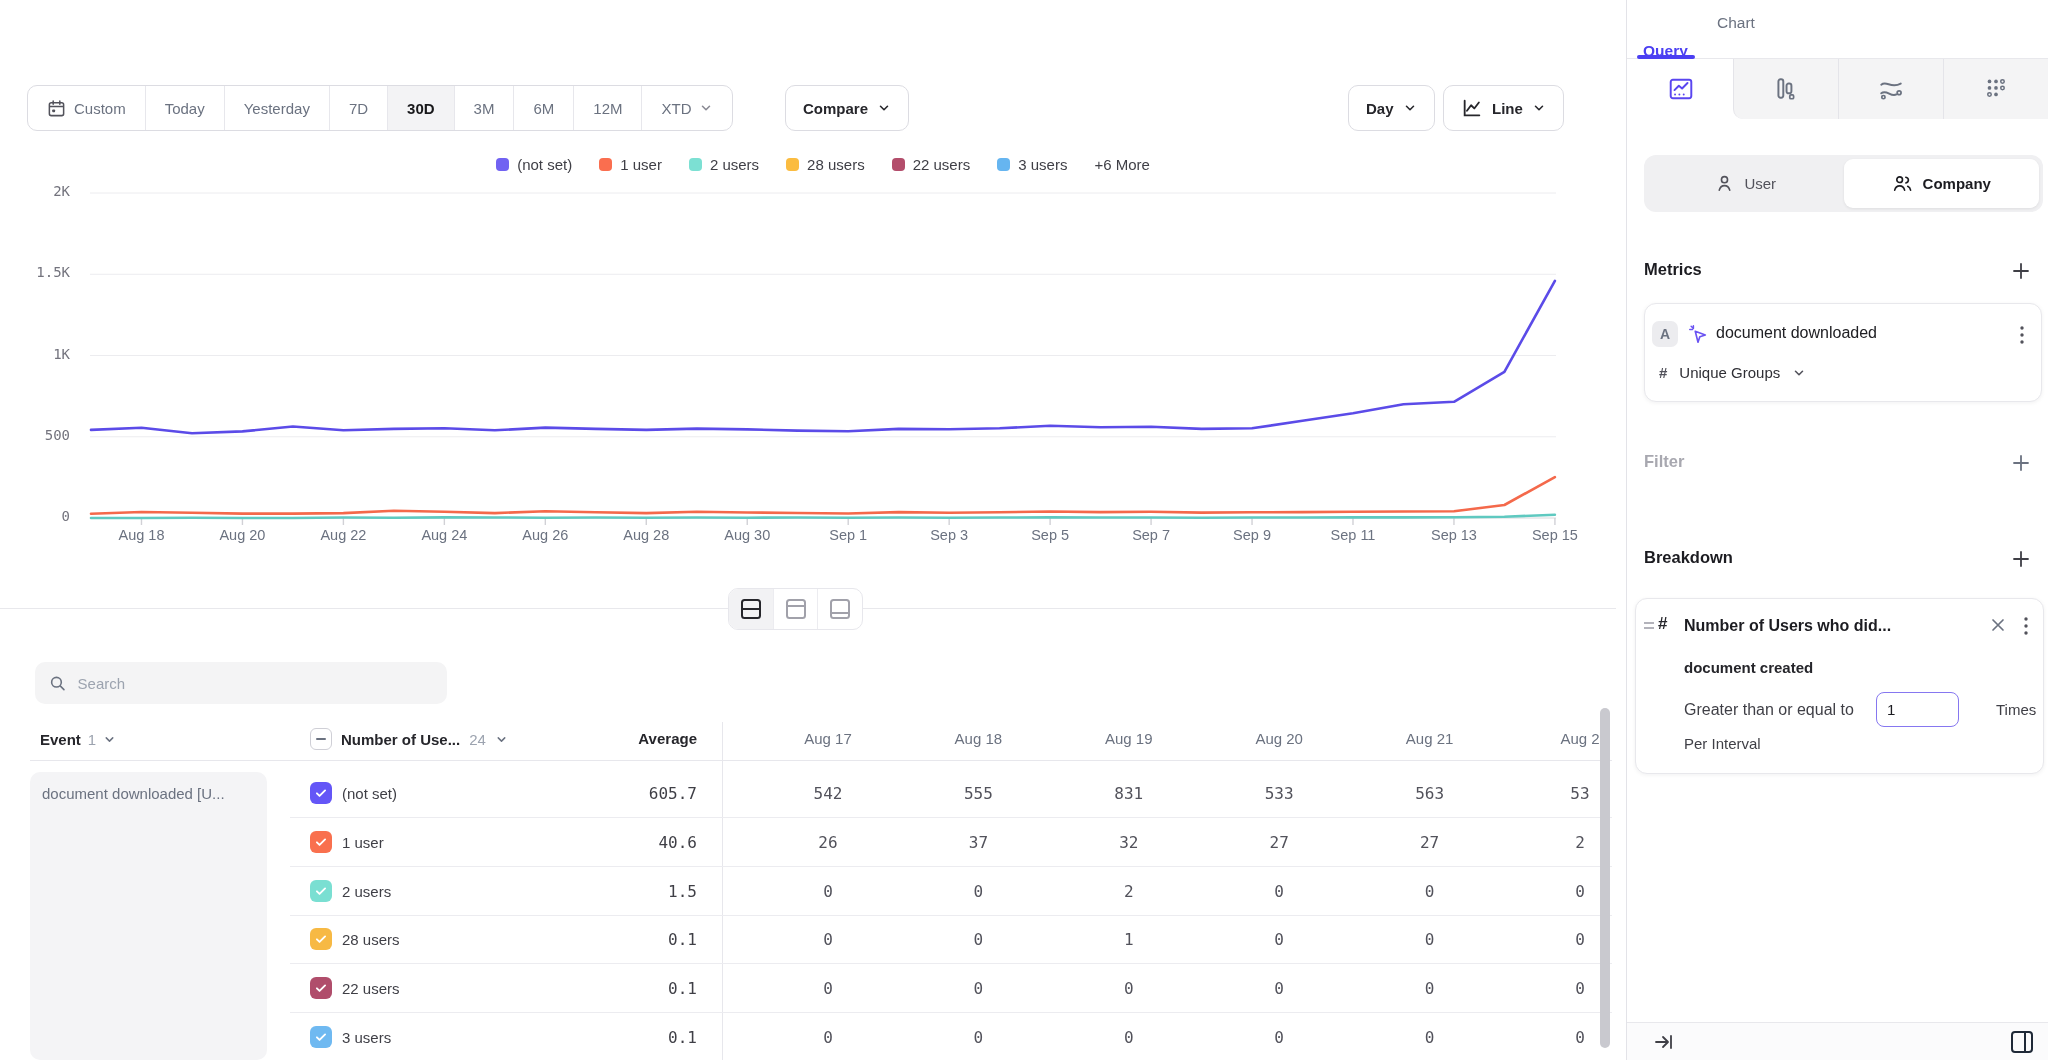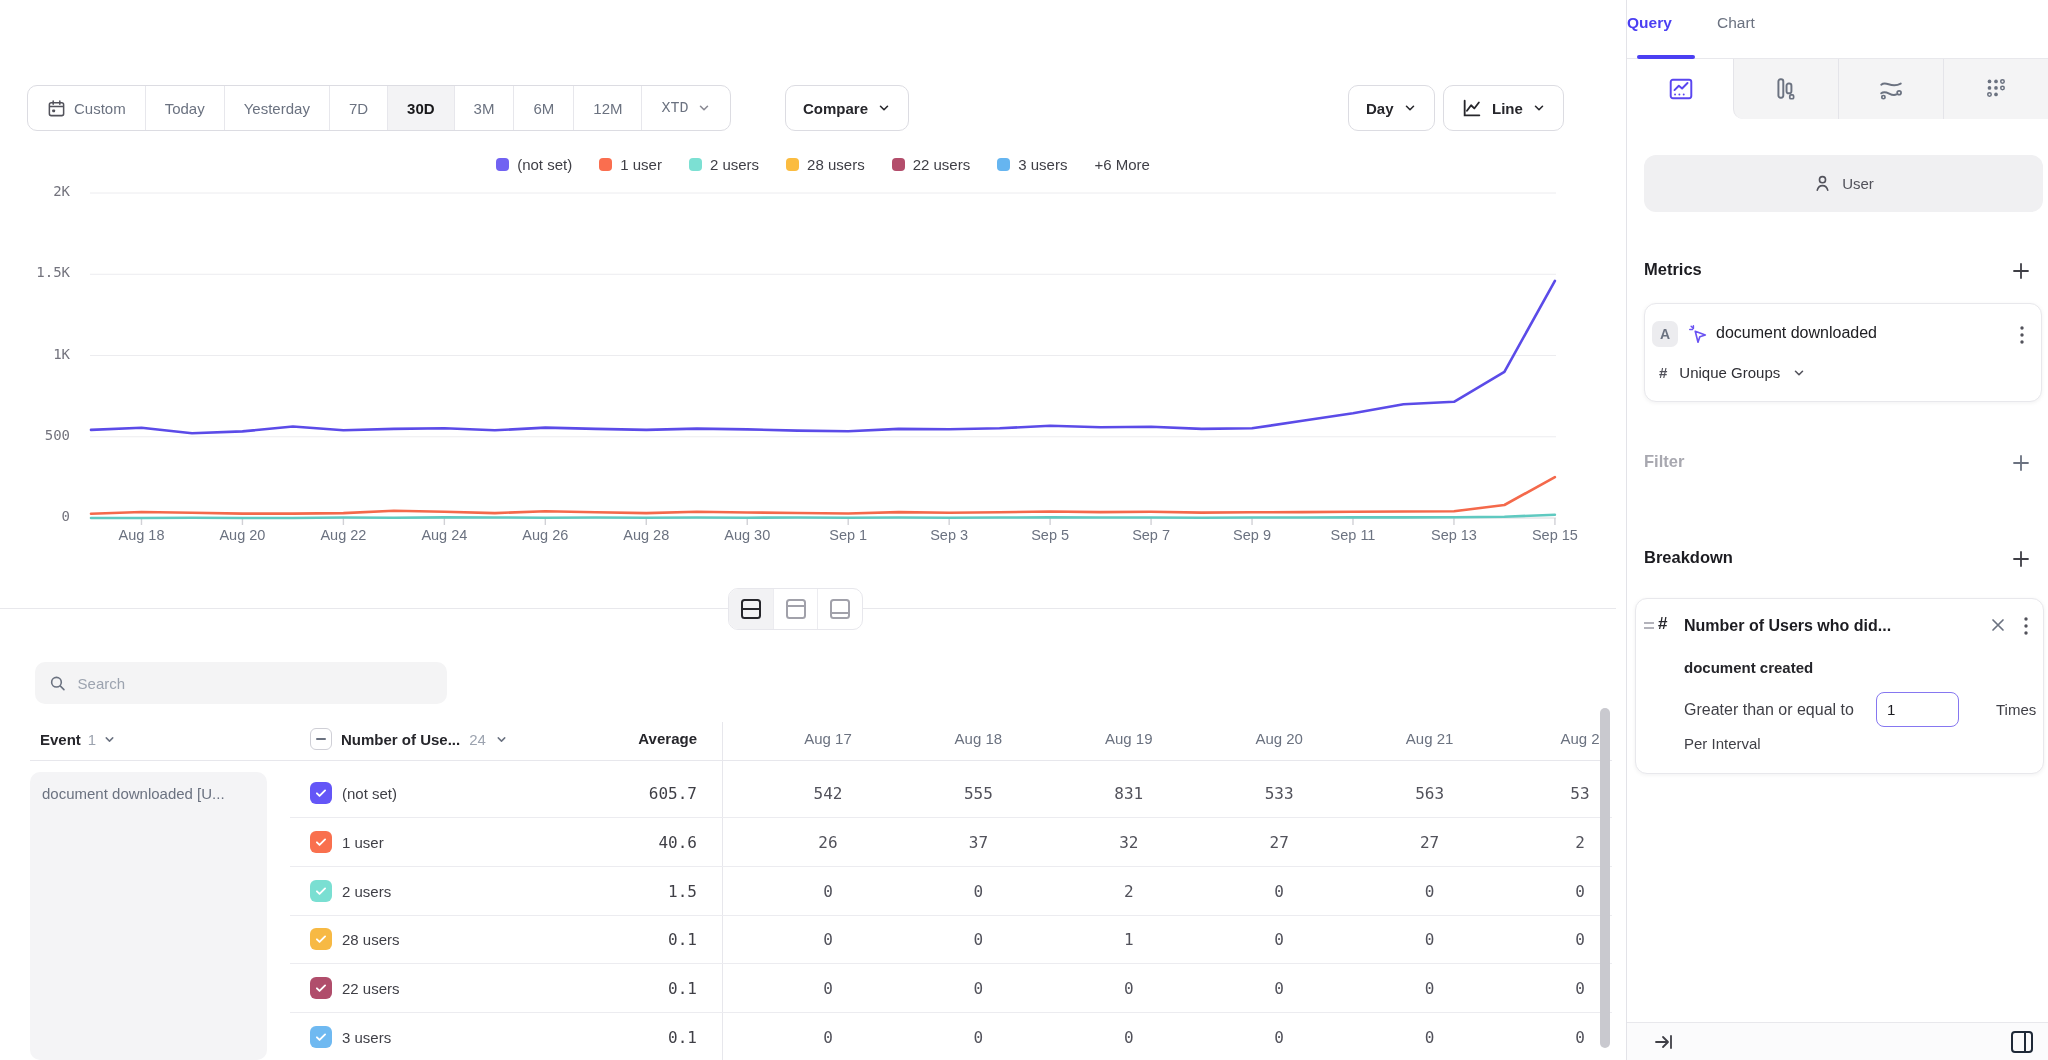--- a/index.html
+++ b/index.html
@@ -9,21 +9,21 @@
   svg { display:block; }
 
   
   #main { position:absolute; left:0; top:0; width:1626px; height:1060px; background:#fff; }
 
   
   #date-ranges { position:absolute; left:27px; top:85px; height:46px; display:flex;
     border:1px solid #dcdce2; border-radius:10px; background:#fff; overflow:hidden; }
   .range-btn { display:flex; align-items:center; gap:8px; padding:0 19px; font-size:15px;
     color:#6b7280; border-right:1px solid #e7e7ec; cursor:pointer; white-space:nowrap; }
-  .range-btn:last-child { border-right:none;font-family:Liberation Mono, monospace; }
+  .range-btn:last-child { border-right:none; }
   .range-btn.active { background:#f3f3f5; color:#18181b; font-weight:700; }
   .pill-btn { position:absolute; top:85px; height:46px; display:flex; align-items:center; gap:9px;
     padding:0 17px; border:1px solid #dcdce2; border-radius:10px; background:#fff;
     font-size:15px; font-weight:600; color:#26262b; }
 
   
   #legend { position:absolute; left:90px; top:152px; width:1466px; height:24px;
     display:flex; justify-content:center; align-items:center; gap:27px; }
   .leg-item { display:flex; align-items:center; gap:8px; font-size:15px; color:#3f3f46; }
   .leg-swatch { width:13px; height:13px; border-radius:4px; }
@@ -431,21 +431,21 @@
         </div>
       </div>
   </div>
 
   <div id="event-item">document downloaded [U...</div>
   <div id="vscroll"></div>
 </div>
 
 <div id="panel">
   <div id="panel-tabs">
-    <span class="ptab active" style="left:0;">Query</span>
+    <span class="ptab active" style="left:16px;margin-top:28px;">Query</span>
     <span class="ptab inactive" style="left:90px;">Chart</span>
     <div id="ptab-underline"></div>
   </div>
 
   <div id="chart-type-strip">
     <div class="ct-tab">
       <svg width="26" height="26" viewBox="0 0 24 24">
           <rect x="2.5" y="3.5" width="19" height="17" rx="2" fill="none" stroke="#5a46f0" stroke-width="1.8"></rect>
           <path d="M6 13l4-4 3 2.5 5-5" fill="none" stroke="#5a46f0" stroke-width="1.8" stroke-linecap="round" stroke-linejoin="round"></path>
           <circle cx="6.5" cy="17" r="0.9" fill="#5a46f0"></circle>
@@ -483,20 +483,29 @@
   </div>
 
   <div id="scope-toggle">
     <div class="scope-opt">
       <svg width="19" height="19" viewBox="0 0 20 20">
           <circle cx="10" cy="6" r="3.2" fill="none" stroke="#52525b" stroke-width="1.7"></circle>
           <path d="M4.5 17c.8-3.2 3-4.8 5.5-4.8s4.7 1.6 5.5 4.8" fill="none" stroke="#52525b" stroke-width="1.7" stroke-linecap="round"></path>
         </svg>
       <span>User</span>
     </div>
+    <div class="scope-opt active">
+      <svg width="21" height="19" viewBox="0 0 22 20">
+          <circle cx="8" cy="6" r="3" fill="none" stroke="#1c1c21" stroke-width="1.7"></circle>
+          <path d="M2.8 17c.7-3 2.7-4.5 5.2-4.5s4.5 1.5 5.2 4.5" fill="none" stroke="#1c1c21" stroke-width="1.7" stroke-linecap="round"></path>
+          <path d="M14.5 3.4c1.6.3 2.7 1.5 2.7 3s-1.1 2.7-2.7 3" fill="none" stroke="#1c1c21" stroke-width="1.7" stroke-linecap="round"></path>
+          <path d="M16.5 13c1.7.8 2.7 2.2 3 4" fill="none" stroke="#1c1c21" stroke-width="1.7" stroke-linecap="round"></path>
+        </svg>
+      <span>Company</span>
+    </div>
   </div>
 
   <div class="section-title" style="top:260px;">Metrics</div>
   <svg class="plus-btn" style="top:260px;" viewBox="0 0 22 22">
       <path d="M11 4v14M4 11h14" stroke="#3f3f46" stroke-width="1.8" stroke-linecap="round"></path>
     </svg>
 
   <div id="metric-card" class="card">
     <div class="a-badge">A</div>
     <svg class="abs" style="left:42px;top:19px;" width="22" height="22" viewBox="0 0 24 24">

